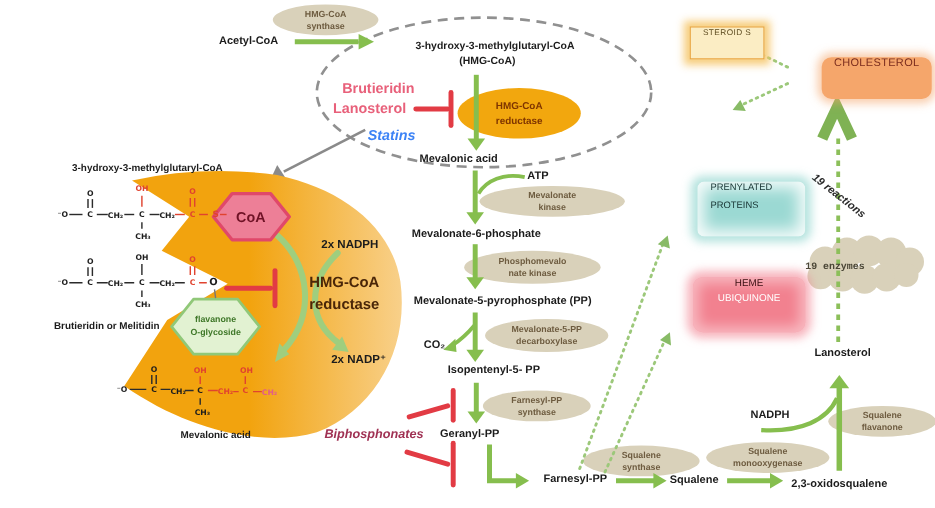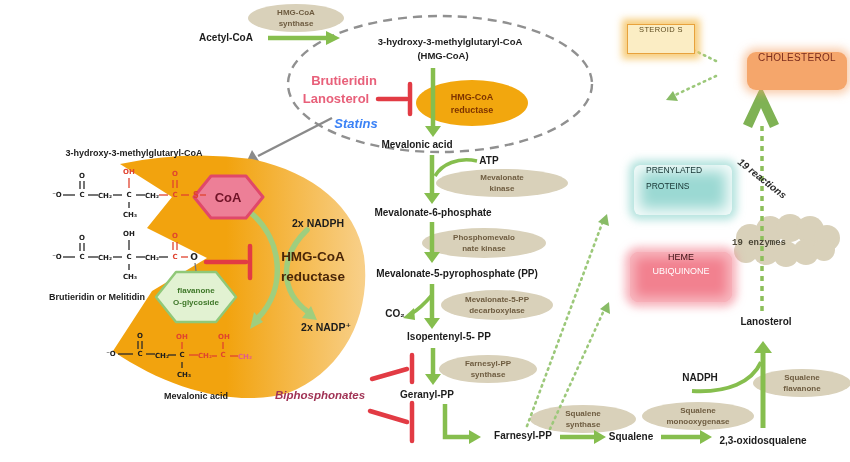--- a/index.html
+++ b/index.html
@@ -228,21 +228,21 @@
 <div class="lbl" style="left:457px;top:274px;font-size:10px;">Mevalonate-5-pyrophosphate  (PP)</div>
 <div class="lbl enz" style="left:497px;top:300px;">Mevalonate-5-PP</div>
 <div class="lbl enz" style="left:497px;top:311px;">decarboxylase</div>
 
 <div class="lbl" style="left:395px;top:314px;font-size:10px;">CO₂</div>
 <div class="lbl" style="left:437px;top:337px;font-size:10px;padding-left:24px;">Isopentenyl-5- PP</div>
 <div class="lbl enz" style="left:488px;top:364px;">Farnesyl-PP</div>
 <div class="lbl enz" style="left:488px;top:375px;">synthase</div>
 
 <div class="lbl" style="left:427px;top:395px;font-size:10px;">Geranyl-PP</div>
-<div class="lbl" style="left:320px;top:396px;font-size:11.5px;font-style:italic;color:#A03254;">Biphosphonates</div>
+<div class="lbl" style="left:340px;top:396px;font-size:11.5px;font-style:italic;color:#A03254;">Biphosphonates</div>
 <div class="lbl" style="left:523px;top:436px;font-size:10px;">Farnesyl-PP</div>
 
 <div class="lbl enz" style="left:583px;top:414px;">Squalene</div>
 <div class="lbl enz" style="left:583px;top:425px;">synthase</div>
 <div class="lbl" style="left:631px;top:437px;font-size:10px;">Squalene</div>
 <div class="lbl enz" style="left:698px;top:411px;">Squalene</div>
 <div class="lbl enz" style="left:698px;top:422px;">monooxygenase</div>
 <div class="lbl" style="left:763px;top:441px;font-size:10px;">2,3-oxidosqualene</div>
 <div class="lbl" style="left:700px;top:378px;font-size:10px;">NADPH</div>
 <div class="lbl enz" style="left:802px;top:378px;">Squalene</div>

